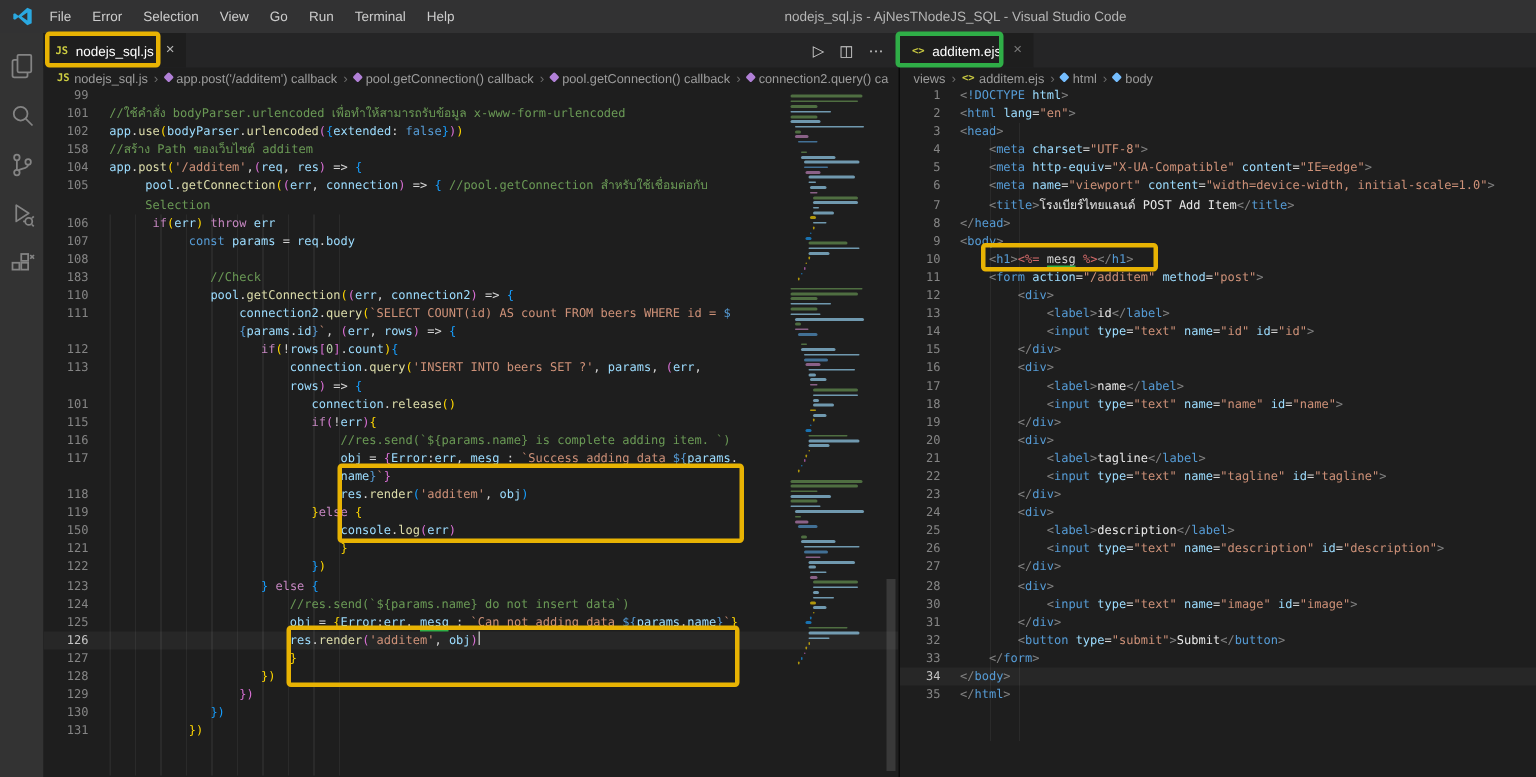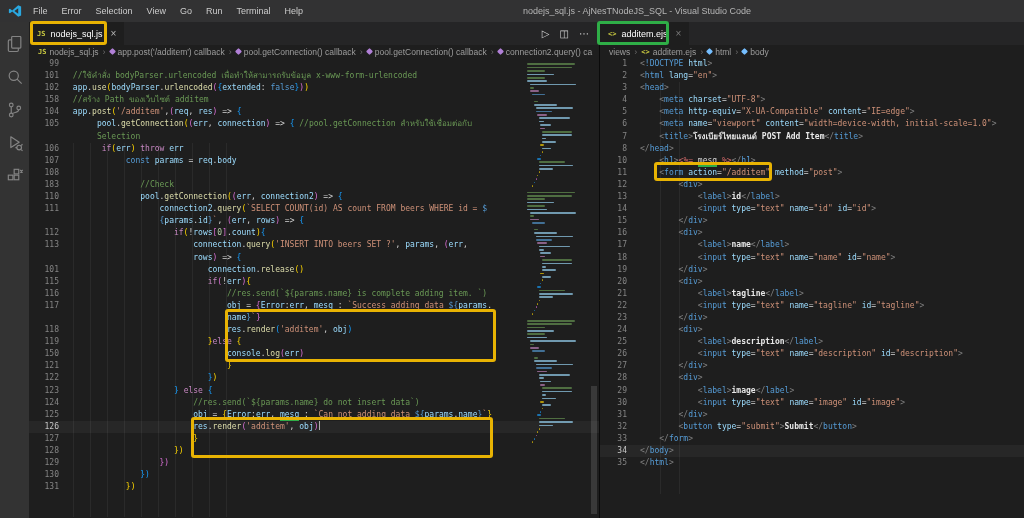--- a/index.html
+++ b/index.html
@@ -32,21 +32,21 @@
   .editor{flex:1;position:relative;overflow:hidden}
   .code{position:relative;z-index:2}
   .row{height:12.095px;line-height:12.095px;white-space:pre;font-family:"DejaVu Sans Mono",monospace;font-size:8px}
   .curline{background:rgba(255,255,255,.045)}
   .curline .ln{color:#c6c6c6}
   .ln{display:inline-block;width:30px;margin-right:9px;text-align:right;color:#858585;font-size:8px}
   .group.right .ln{width:27px;margin-right:13px}
   .cm{color:#6a9955}.kw{color:#c586c0}.bl{color:#569cd6}.vr{color:#9cdcfe}.st{color:#ce9178}
   .fn{color:#dcdcaa}.nm{color:#b5cea8}.pl{color:#d4d4d4}.b1{color:#ffd700}.b2{color:#da70d6}
   .b3{color:#179fff}.pn{color:#808080}.tg{color:#569cd6}.at{color:#9cdcfe}
-  .tx{color:#e8e8e8;font-weight:bold}.ej{color:#d16969}
+  .tx{color:#e8e8e8;font-weight:normal}.ej{color:#d16969}
   .vru{color:#9cdcfe;border-bottom:2px solid #2fae47}
   .plu{color:#d4d4d4;border-bottom:2px solid #2fae47}
   .cur{display:inline-block;width:1px;height:9px;background:#aeafad;vertical-align:-1px}
   .guides{position:absolute;top:85px;left:44px;width:160px;height:374px;z-index:1;
     background:repeating-linear-gradient(to right,rgba(255,255,255,.055) 0 1px,transparent 1px 17px)}
   .group.right .guides{left:60px;top:24px;width:22px;height:412px;
     background:repeating-linear-gradient(to right,rgba(255,255,255,.055) 0 1px,transparent 1px 19.3px)}
   .minimap{position:absolute;left:498px;top:2px;width:60px;z-index:3}
   .mrow{height:1.7px;margin-bottom:1.7px;border-radius:1px;opacity:.65}
   .vscroll{position:absolute;left:560px;top:0;width:10px;height:100%;z-index:3}
@@ -332,40 +332,40 @@
       <div class="guides"></div>
       <div class="code" id="code-right">
           <div class="row"><span class="ln">1</span><span class="pn">&lt;</span><span class="bl">!DOCTYPE</span><span class="pl"> </span><span class="at">html</span><span class="pn">&gt;</span></div>
           <div class="row"><span class="ln">2</span><span class="pn">&lt;</span><span class="tg">html</span><span class="pl"> </span><span class="at">lang</span><span class="pl">=</span><span class="st">"en"</span><span class="pn">&gt;</span></div>
           <div class="row"><span class="ln">3</span><span class="pn">&lt;</span><span class="tg">head</span><span class="pn">&gt;</span></div>
           <div class="row"><span class="ln">4</span><span class="pl">    </span><span class="pn">&lt;</span><span class="tg">meta</span><span class="pl"> </span><span class="at">charset</span><span class="pl">=</span><span class="st">"UTF-8"</span><span class="pn">&gt;</span></div>
           <div class="row"><span class="ln">5</span><span class="pl">    </span><span class="pn">&lt;</span><span class="tg">meta</span><span class="pl"> </span><span class="at">http-equiv</span><span class="pl">=</span><span class="st">"X-UA-Compatible"</span><span class="pl"> </span><span class="at">content</span><span class="pl">=</span><span class="st">"IE=edge"</span><span class="pn">&gt;</span></div>
           <div class="row"><span class="ln">6</span><span class="pl">    </span><span class="pn">&lt;</span><span class="tg">meta</span><span class="pl"> </span><span class="at">name</span><span class="pl">=</span><span class="st">"viewport"</span><span class="pl"> </span><span class="at">content</span><span class="pl">=</span><span class="st">"width=device-width, initial-scale=1.0"</span><span class="pn">&gt;</span></div>
           <div class="row"><span class="ln">7</span><span class="pl">    </span><span class="pn">&lt;</span><span class="tg">title</span><span class="pn">&gt;</span><span class="tx">โรงเบียร์ไทยแลนด์ POST Add Item</span><span class="pn">&lt;/</span><span class="tg">title</span><span class="pn">&gt;</span></div>
           <div class="row"><span class="ln">8</span><span class="pn">&lt;/</span><span class="tg">head</span><span class="pn">&gt;</span></div>
+          <div class="row"><span class="ln">9</span><span class="pn">&lt;</span><span class="tg">body</span><span class="pn">&gt;</span></div>
           <div class="row"><span class="ln">10</span><span class="pl">    </span><span class="pn">&lt;</span><span class="tg">h1</span><span class="pn">&gt;</span><span class="ej">&lt;%=</span><span class="pl"> </span><span class="plu">mesg</span><span class="pl"> </span><span class="ej">%&gt;</span><span class="pn">&lt;/</span><span class="tg">h1</span><span class="pn">&gt;</span></div>
           <div class="row"><span class="ln">11</span><span class="pl">    </span><span class="pn">&lt;</span><span class="tg">form</span><span class="pl"> </span><span class="at">action</span><span class="pl">=</span><span class="st">"/additem"</span><span class="pl"> </span><span class="at">method</span><span class="pl">=</span><span class="st">"post"</span><span class="pn">&gt;</span></div>
           <div class="row"><span class="ln">12</span><span class="pl">        </span><span class="pn">&lt;</span><span class="tg">div</span><span class="pn">&gt;</span></div>
           <div class="row"><span class="ln">13</span><span class="pl">            </span><span class="pn">&lt;</span><span class="tg">label</span><span class="pn">&gt;</span><span class="tx">id</span><span class="pn">&lt;/</span><span class="tg">label</span><span class="pn">&gt;</span></div>
           <div class="row"><span class="ln">14</span><span class="pl">            </span><span class="pn">&lt;</span><span class="tg">input</span><span class="pl"> </span><span class="at">type</span><span class="pl">=</span><span class="st">"text"</span><span class="pl"> </span><span class="at">name</span><span class="pl">=</span><span class="st">"id"</span><span class="pl"> </span><span class="at">id</span><span class="pl">=</span><span class="st">"id"</span><span class="pn">&gt;</span></div>
           <div class="row"><span class="ln">15</span><span class="pl">        </span><span class="pn">&lt;/</span><span class="tg">div</span><span class="pn">&gt;</span></div>
           <div class="row"><span class="ln">16</span><span class="pl">        </span><span class="pn">&lt;</span><span class="tg">div</span><span class="pn">&gt;</span></div>
           <div class="row"><span class="ln">17</span><span class="pl">            </span><span class="pn">&lt;</span><span class="tg">label</span><span class="pn">&gt;</span><span class="tx">name</span><span class="pn">&lt;/</span><span class="tg">label</span><span class="pn">&gt;</span></div>
           <div class="row"><span class="ln">18</span><span class="pl">            </span><span class="pn">&lt;</span><span class="tg">input</span><span class="pl"> </span><span class="at">type</span><span class="pl">=</span><span class="st">"text"</span><span class="pl"> </span><span class="at">name</span><span class="pl">=</span><span class="st">"name"</span><span class="pl"> </span><span class="at">id</span><span class="pl">=</span><span class="st">"name"</span><span class="pn">&gt;</span></div>
           <div class="row"><span class="ln">19</span><span class="pl">        </span><span class="pn">&lt;/</span><span class="tg">div</span><span class="pn">&gt;</span></div>
           <div class="row"><span class="ln">20</span><span class="pl">        </span><span class="pn">&lt;</span><span class="tg">div</span><span class="pn">&gt;</span></div>
           <div class="row"><span class="ln">21</span><span class="pl">            </span><span class="pn">&lt;</span><span class="tg">label</span><span class="pn">&gt;</span><span class="tx">tagline</span><span class="pn">&lt;/</span><span class="tg">label</span><span class="pn">&gt;</span></div>
           <div class="row"><span class="ln">22</span><span class="pl">            </span><span class="pn">&lt;</span><span class="tg">input</span><span class="pl"> </span><span class="at">type</span><span class="pl">=</span><span class="st">"text"</span><span class="pl"> </span><span class="at">name</span><span class="pl">=</span><span class="st">"tagline"</span><span class="pl"> </span><span class="at">id</span><span class="pl">=</span><span class="st">"tagline"</span><span class="pn">&gt;</span></div>
           <div class="row"><span class="ln">23</span><span class="pl">        </span><span class="pn">&lt;/</span><span class="tg">div</span><span class="pn">&gt;</span></div>
           <div class="row"><span class="ln">24</span><span class="pl">        </span><span class="pn">&lt;</span><span class="tg">div</span><span class="pn">&gt;</span></div>
           <div class="row"><span class="ln">25</span><span class="pl">            </span><span class="pn">&lt;</span><span class="tg">label</span><span class="pn">&gt;</span><span class="tx">description</span><span class="pn">&lt;/</span><span class="tg">label</span><span class="pn">&gt;</span></div>
           <div class="row"><span class="ln">26</span><span class="pl">            </span><span class="pn">&lt;</span><span class="tg">input</span><span class="pl"> </span><span class="at">type</span><span class="pl">=</span><span class="st">"text"</span><span class="pl"> </span><span class="at">name</span><span class="pl">=</span><span class="st">"description"</span><span class="pl"> </span><span class="at">id</span><span class="pl">=</span><span class="st">"description"</span><span class="pn">&gt;</span></div>
           <div class="row"><span class="ln">27</span><span class="pl">        </span><span class="pn">&lt;/</span><span class="tg">div</span><span class="pn">&gt;</span></div>
           <div class="row"><span class="ln">28</span><span class="pl">        </span><span class="pn">&lt;</span><span class="tg">div</span><span class="pn">&gt;</span></div>
-          <div class="row"><span class="ln">29</span><span class="pl">            </span><span class="pn">&lt;</span><span class="tg">label</span><span class="pn">&gt;</span><span class="tx">image</span><span class="pn">&lt;/</span><span class="tg">label</span><span class="pn">&gt;</span></div>
           <div class="row"><span class="ln">30</span><span class="pl">            </span><span class="pn">&lt;</span><span class="tg">input</span><span class="pl"> </span><span class="at">type</span><span class="pl">=</span><span class="st">"text"</span><span class="pl"> </span><span class="at">name</span><span class="pl">=</span><span class="st">"image"</span><span class="pl"> </span><span class="at">id</span><span class="pl">=</span><span class="st">"image"</span><span class="pn">&gt;</span></div>
           <div class="row"><span class="ln">31</span><span class="pl">        </span><span class="pn">&lt;/</span><span class="tg">div</span><span class="pn">&gt;</span></div>
           <div class="row"><span class="ln">32</span><span class="pl">        </span><span class="pn">&lt;</span><span class="tg">button</span><span class="pl"> </span><span class="at">type</span><span class="pl">=</span><span class="st">"submit"</span><span class="pn">&gt;</span><span class="tx">Submit</span><span class="pn">&lt;/</span><span class="tg">button</span><span class="pn">&gt;</span></div>
           <div class="row"><span class="ln">33</span><span class="pl">    </span><span class="pn">&lt;/</span><span class="tg">form</span><span class="pn">&gt;</span></div>
           <div class="row curline"><span class="ln">34</span><span class="pn">&lt;/</span><span class="tg">body</span><span class="pn">&gt;</span></div>
           <div class="row"><span class="ln">35</span><span class="pn">&lt;/</span><span class="tg">html</span><span class="pn">&gt;</span></div>
         </div>
     </div>
   </div>
 </div>

